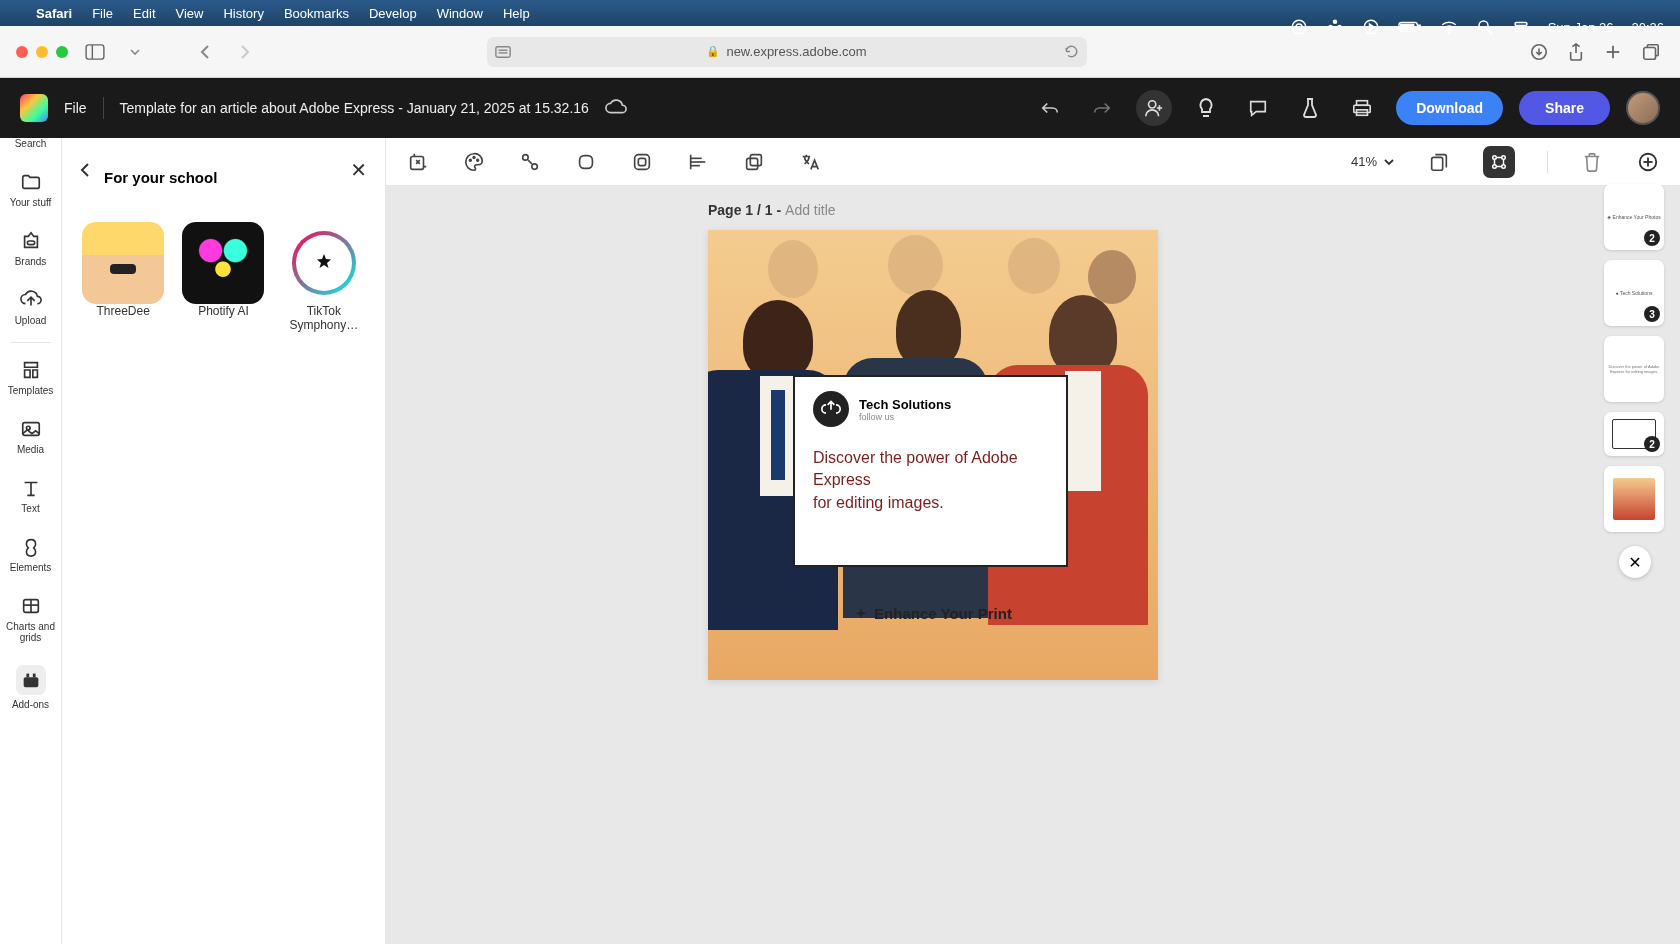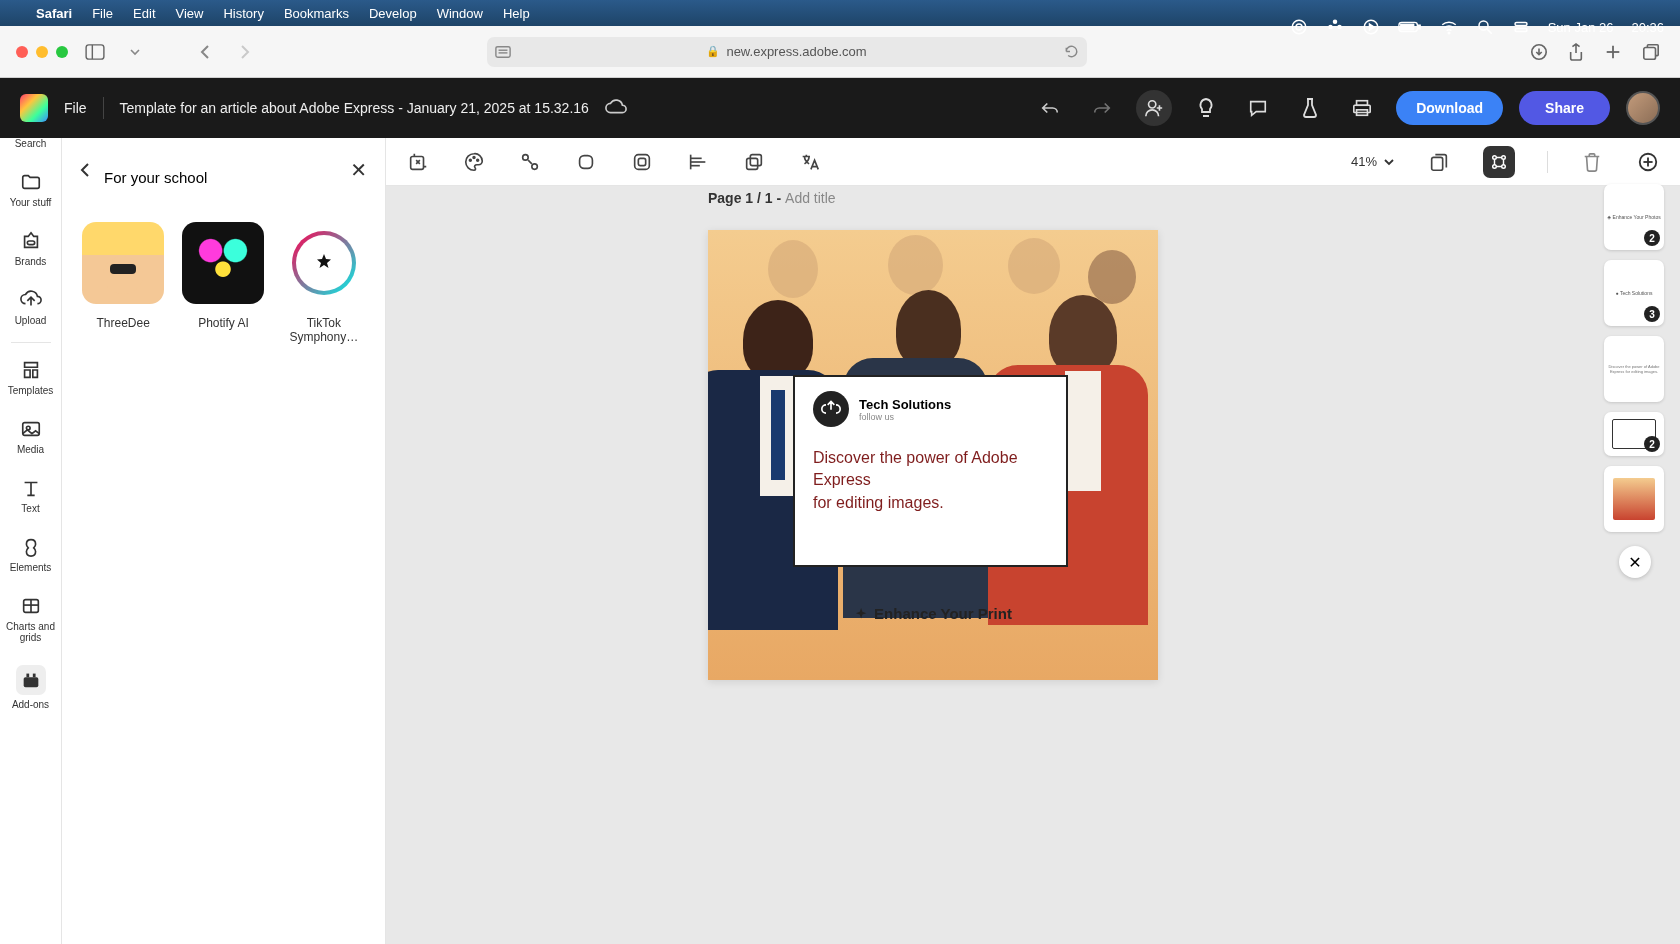--- a/index.html
+++ b/index.html
@@ -51,24 +51,24 @@
     .nav-item.search-top { padding-top: 0; }
     .nav-item svg { width: 22px; height: 22px; }
     .nav-item-label { font-size: 10px; color: #333; text-align: center; line-height: 1.1; }
     .nav-divider { width: 40px; height: 1px; background: #e5e5e5; margin: 4px 0; }
     .nav-item.active .nav-icon-wrap { background: #eee; border-radius: 7px; padding: 4px; }
 
     
     .addons-panel { width: 324px; background: white; border-right: 1px solid #e5e5e5; }
     .panel-header { display: flex; align-items: center; padding: 16px 18px; gap: 14px; }
     .panel-back { font-size: 18px; color: #333; cursor: pointer; }
-    .panel-title { font-size: 15px; font-weight: 400; flex: 1; margin-top: 15px; }
+    .panel-title { font-size: 15px; font-weight: 700; flex: 1; margin-top: 15px; }
     .panel-close { font-size: 20px; color: #333; cursor: pointer; font-weight: 300; }
     .addons-grid { display: grid; grid-template-columns: repeat(3, 1fr); gap: 20px 14px; padding: 20px 18px; }
-    .addon-item { display: flex; flex-direction: column; align-items: center; gap: 12px; cursor: pointer; }
+    .addon-item { display: flex; flex-direction: column; align-items: center; gap: 0; cursor: pointer; }
     .addon-thumb { width: 82px; height: 82px; border-radius: 14px; display: flex; align-items: center; justify-content: center; }
     .addon-label { font-size: 12px; text-align: center; color: #333; line-height: 1.2; }
     .thumb-threedee { background: linear-gradient(180deg, #ffd86b 0%, #ffd86b 40%, #f4c896 40%, #f4c896 100%); position: relative; overflow: hidden; }
     .thumb-threedee::before { content: ""; position: absolute; top: 34px; left: 50%; transform: translateX(-50%); width: 40px; height: 38px; background: #f4c896; border-radius: 50%; }
     .thumb-threedee::after { content: ""; position: absolute; top: 42px; left: 50%; transform: translateX(-50%); width: 26px; height: 10px; background: #222; border-radius: 4px; }
     .thumb-print { background: white; border: 1px solid #eee; }
     .thumb-print svg { width: 60px; height: 60px; }
     .thumb-photify { background: #111; position: relative; }
     .thumb-photify::before { content: ""; position: absolute; inset: 10px; background: radial-gradient(circle at 30% 30%, #ff3bdd 0 18%, transparent 20%), radial-gradient(circle at 70% 30%, #3bffdc 0 18%, transparent 20%), radial-gradient(circle at 50% 60%, #ffe13b 0 15%, transparent 17%); border-radius: 8px; }
     .thumb-tiktok { position: relative; background: white; }
@@ -76,21 +76,21 @@
 
     
     .canvas-area { flex: 1; background: #e8e8e8; position: relative; }
     .canvas-toolbar { height: 48px; background: white; border-bottom: 1px solid #e5e5e5; display: flex; align-items: center; padding: 0 20px; gap: 32px; }
     .ctb-icon { width: 24px; height: 24px; display: flex; align-items: center; justify-content: center; color: #444; }
     .ctb-spacer { flex: 1; }
     .zoom-display { display: flex; align-items: center; gap: 6px; font-size: 13px; color: #333; }
     .ctb-dark-btn { width: 32px; height: 32px; background: #333; border-radius: 7px; display: flex; align-items: center; justify-content: center; color: white; }
     .ctb-vsep { width: 1px; height: 22px; background: #ddd; }
 
-    .page-indicator { position: absolute; top: 52px; left: 50%; transform: translateX(-50%); width: 450px; margin-left: -100px; font-size: 14px; color: #333; }
+    .page-indicator { position: absolute; top: 64px; left: 50%; transform: translateX(-50%); width: 450px; margin-left: -100px; font-size: 14px; color: #333; }
     .page-indicator .bold { font-weight: 700; }
     .page-indicator .hint { color: #888; }
 
     
     .artboard { position: absolute; top: 92px; left: 50%; transform: translateX(-50%); margin-left: -100px; width: 450px; height: 450px; background: linear-gradient(180deg, #f4cc8f 0%, #e8a864 100%); box-shadow: 0 2px 8px rgba(0,0,0,0.1); overflow: hidden; }
     .illus-bg { position: absolute; inset: 0; }
     .person { position: absolute; }
     .p1 { left: -20px; top: 70px; width: 180px; height: 380px; }
     .p1-head { width: 70px; height: 80px; background: #3d2318; border-radius: 50% 50% 40% 40%; margin: 0 auto; }
     .p1-body { width: 150px; height: 260px; background: #1a2845; border-radius: 30px 30px 0 0; margin-top: -10px; }

